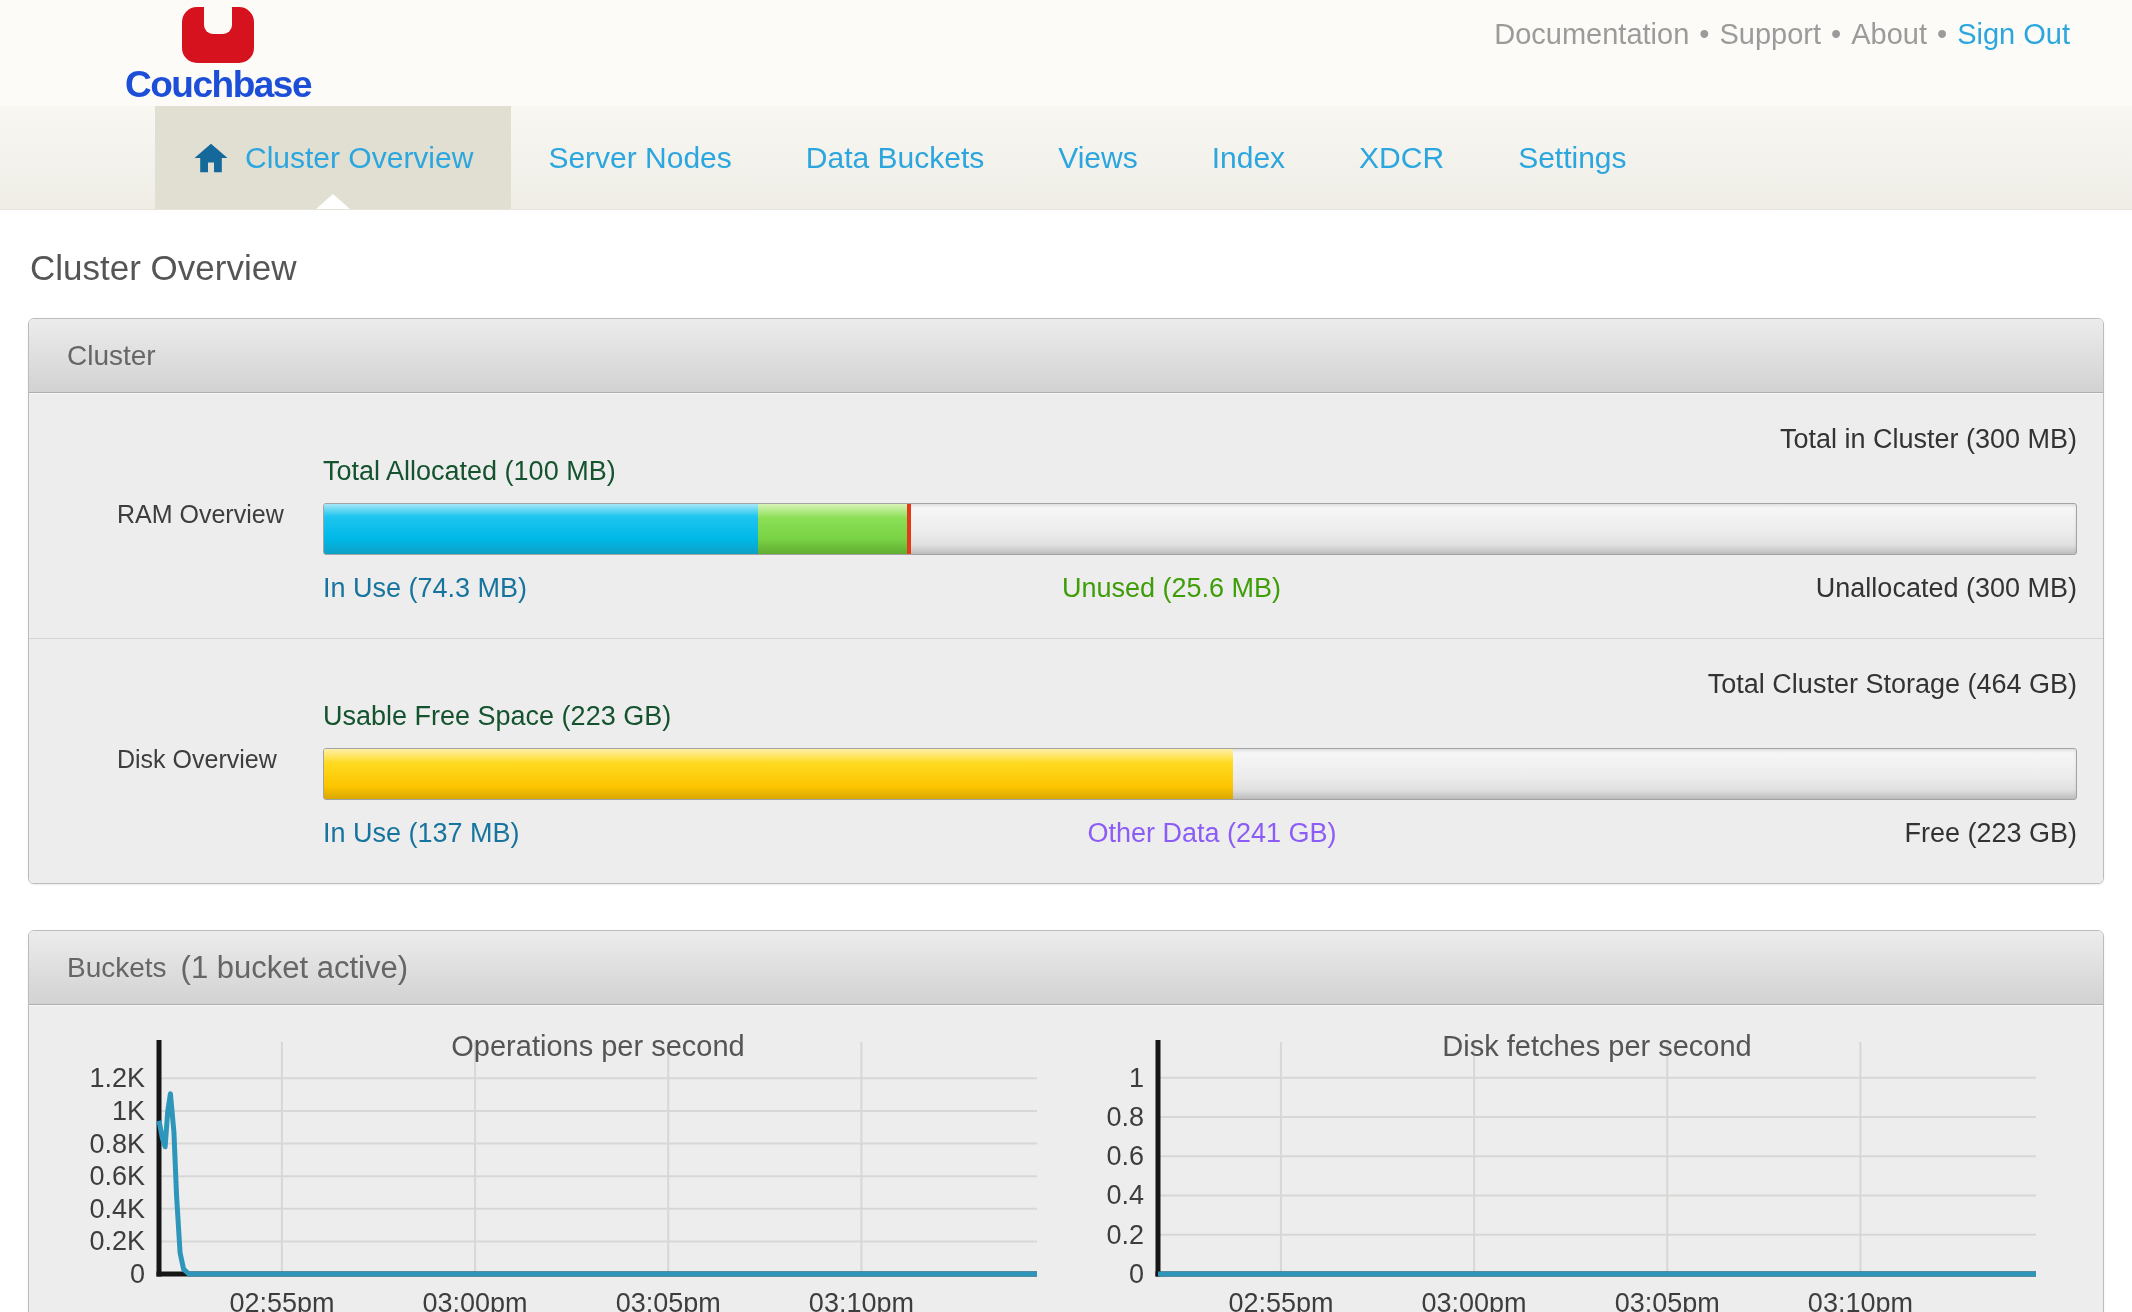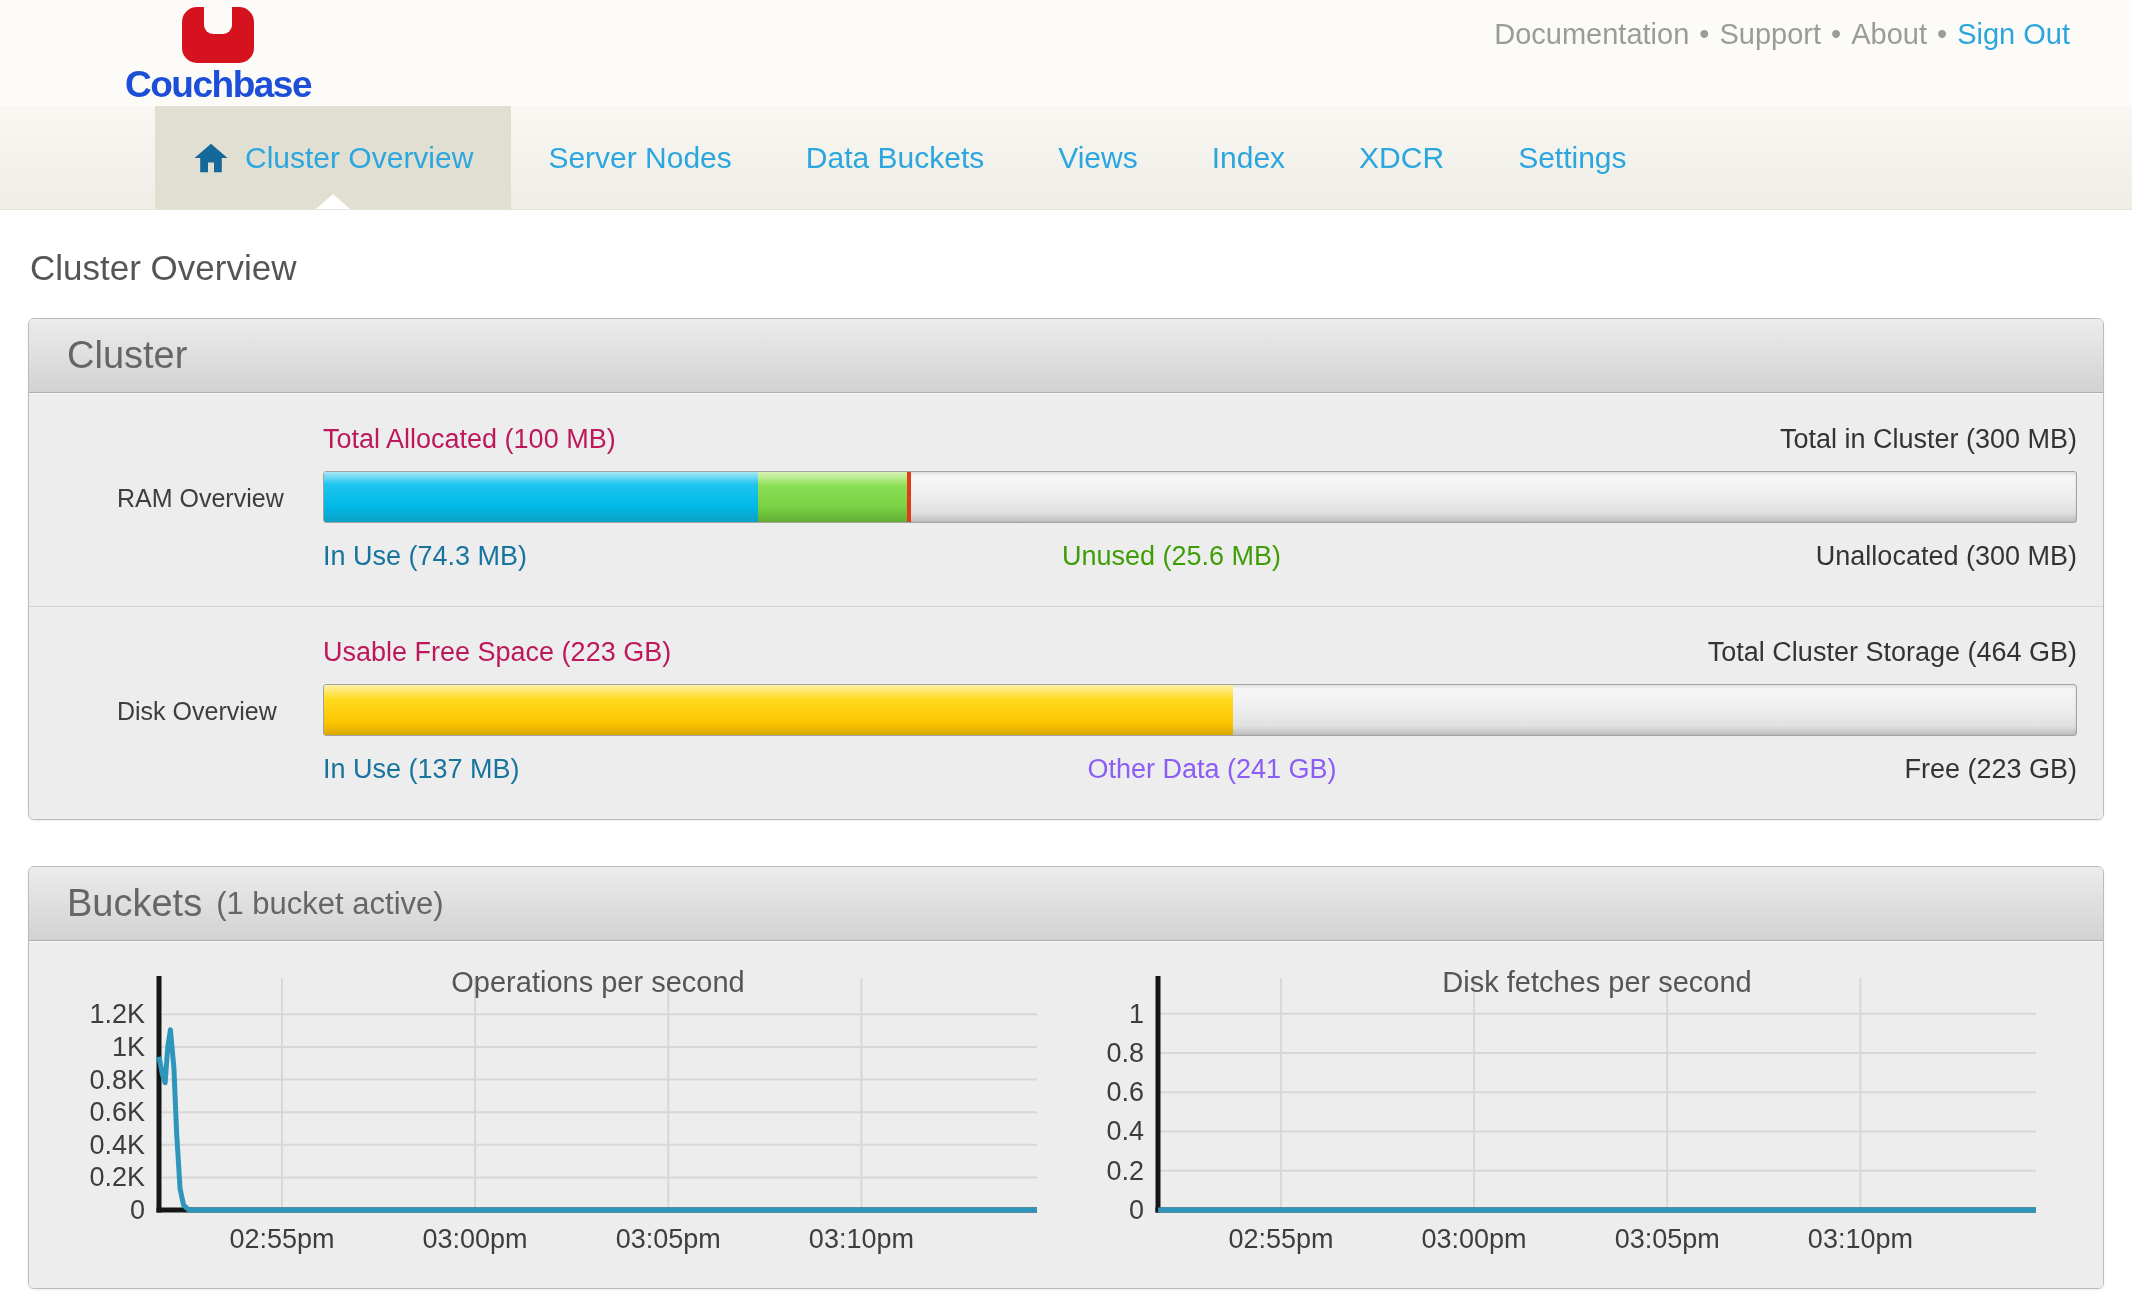--- a/index.html
+++ b/index.html
@@ -30,33 +30,33 @@
   .caret { position:absolute; bottom:0; left:50%; margin-left:-17px; width:0; height:0;
            border-left:17px solid transparent; border-right:17px solid transparent; border-bottom:15px solid #ffffff; }
 
   
   .page-title { font-size:35px; color:#555555; margin:38px 0 30px 30px; }
 
   .panel { margin:0 28px 46px 28px; border:1px solid #bcbcbc; border-radius:6px; overflow:hidden;
            box-shadow:0 1px 2px rgba(0,0,0,.08); }
   .panel-header { height:74px; background:linear-gradient(#ececec,#d2d2d2); border-bottom:1px solid #aeaeae;
                   display:flex; align-items:center; padding-left:38px; color:#666666; }
-  .panel-header .ph-title { font-size:38px; }
+  .panel-header .ph-title { font-size:28px; }
   .panel-header .ph-sub { font-size:31px; margin-left:14px; }
   .panel-body { background:#ededed; border-top:1px solid #f9f9f9; }
 
   
   .resource-row { display:flex; padding:30px 26px 34px 0; }
   .row-divider { border-top:1px solid #d4d4d4; }
   .row-label { width:294px; font-size:25px; color:#3d3d3d; padding-left:88px; display:flex; align-items:center; }
   .bar-col { flex:1; }
   .bar-labels { display:flex; justify-content:space-between; font-size:27px; }
   .bar-labels.top { margin-bottom:16px; }
   .bar-labels.bottom { margin-top:18px; }
-  .lbl-red   { color:#be185d; }
+  .lbl-red   { color:#14532d;margin-top:32px; }
   .lbl-dark  { color:#333333; }
   .lbl-blue  { color:#17749e; }
   .lbl-green { color:#3f9d07; }
   .lbl-amber { color:#8b5cf6; }
 
   .bar { height:52px; border:1px solid #a3a3a3; border-radius:3px; position:relative; overflow:hidden;
          background:linear-gradient(#f8f8f8 0%, #ececec 55%, #e0e0e0 82%, #bdbdbd 100%);
          box-shadow:inset 0 2px 3px rgba(0,0,0,.10); }
   .bar-seg { position:absolute; top:0; bottom:0; }
   .seg-blue   { left:0; background:linear-gradient(#a5e7f7 0%, #1ec5ef 25%, #00b8e7 70%, #0da0c4 100%); }

